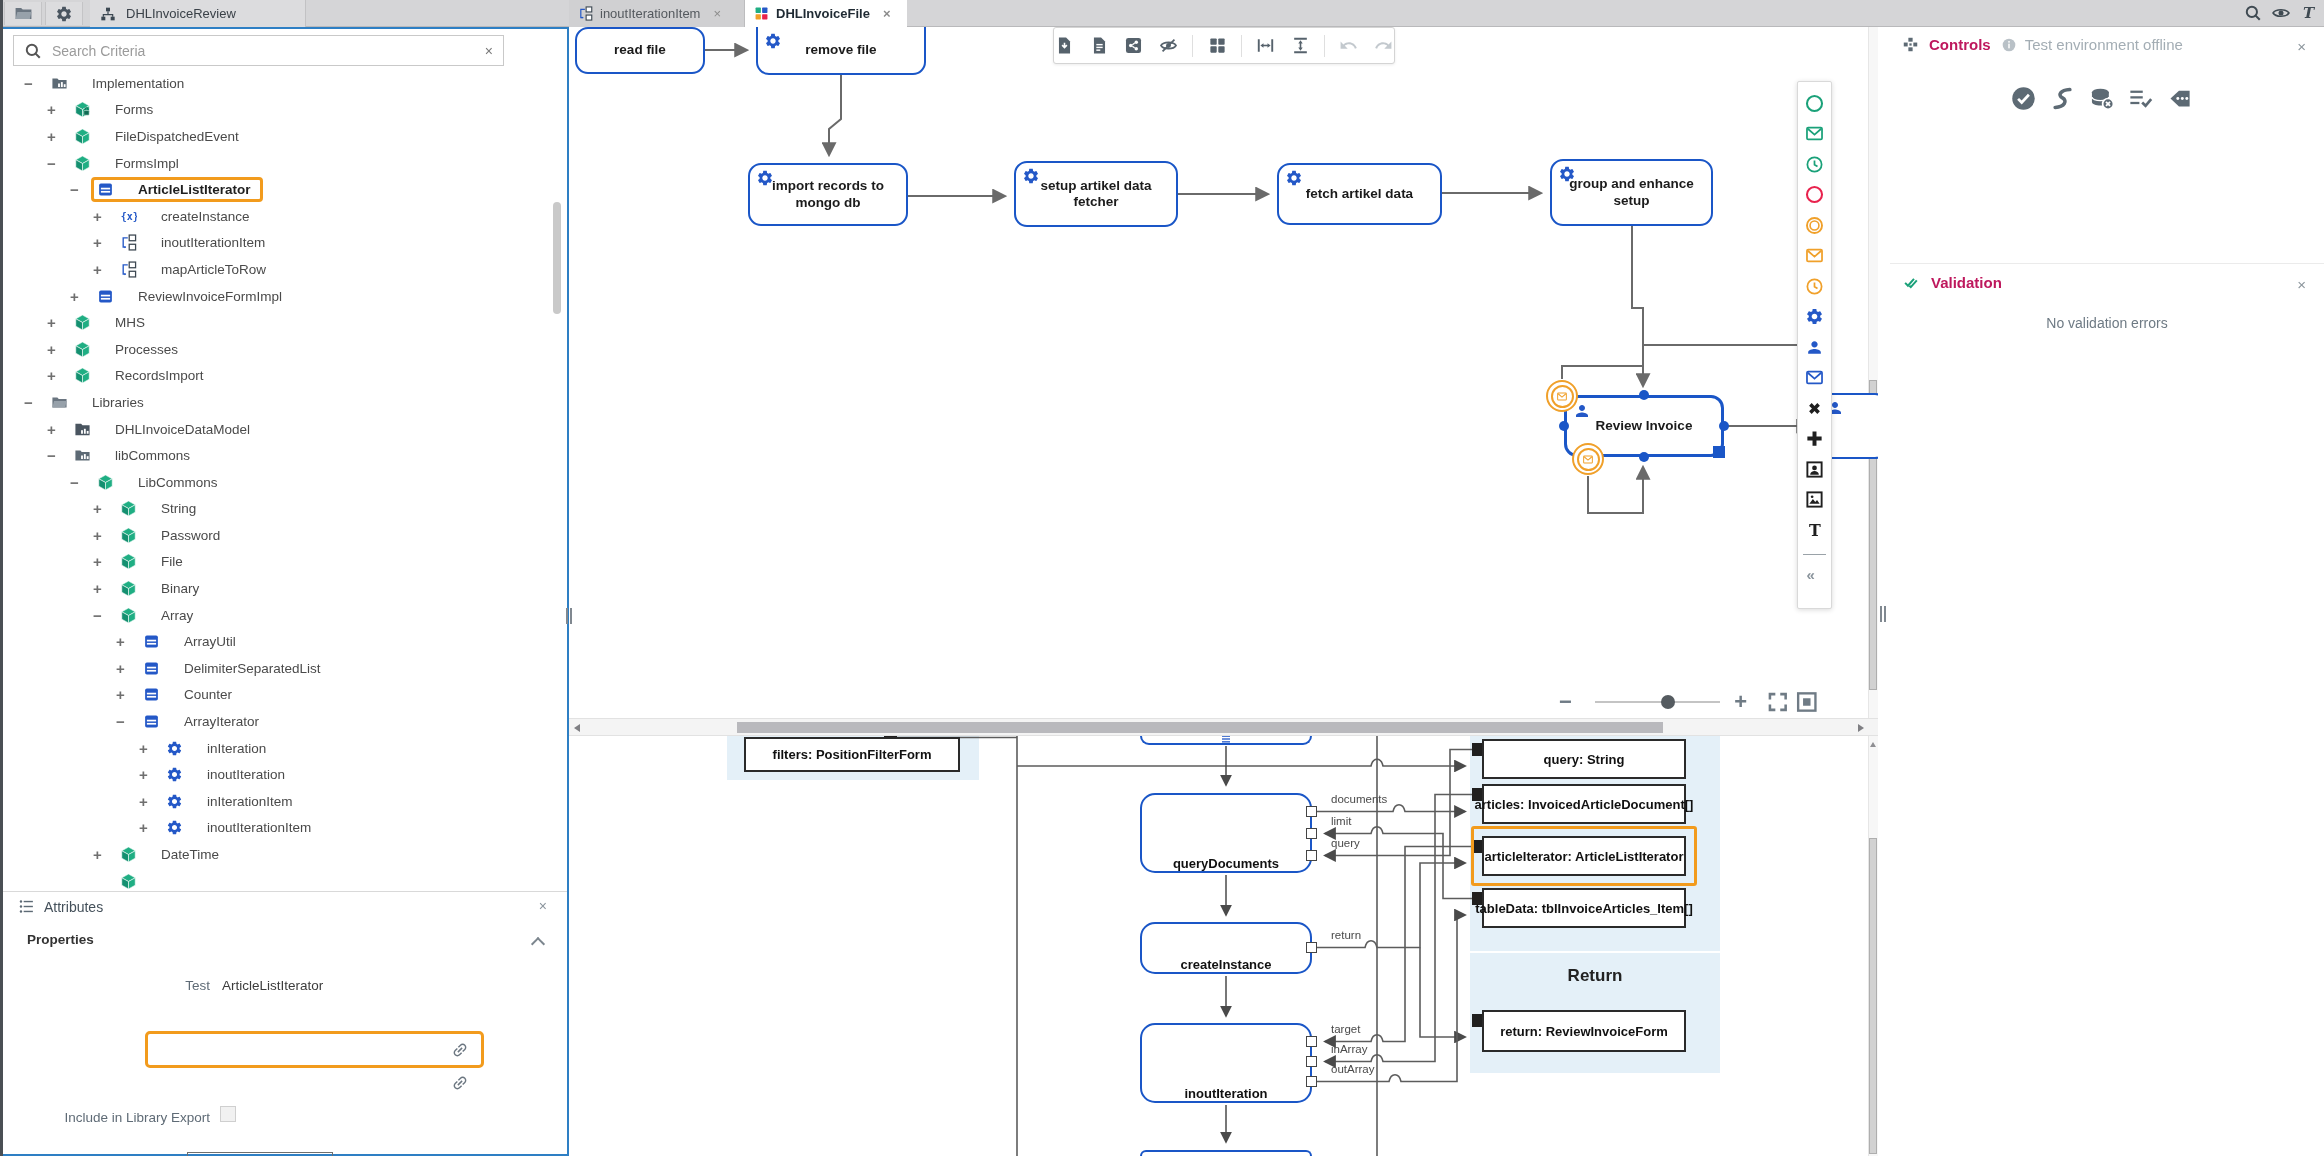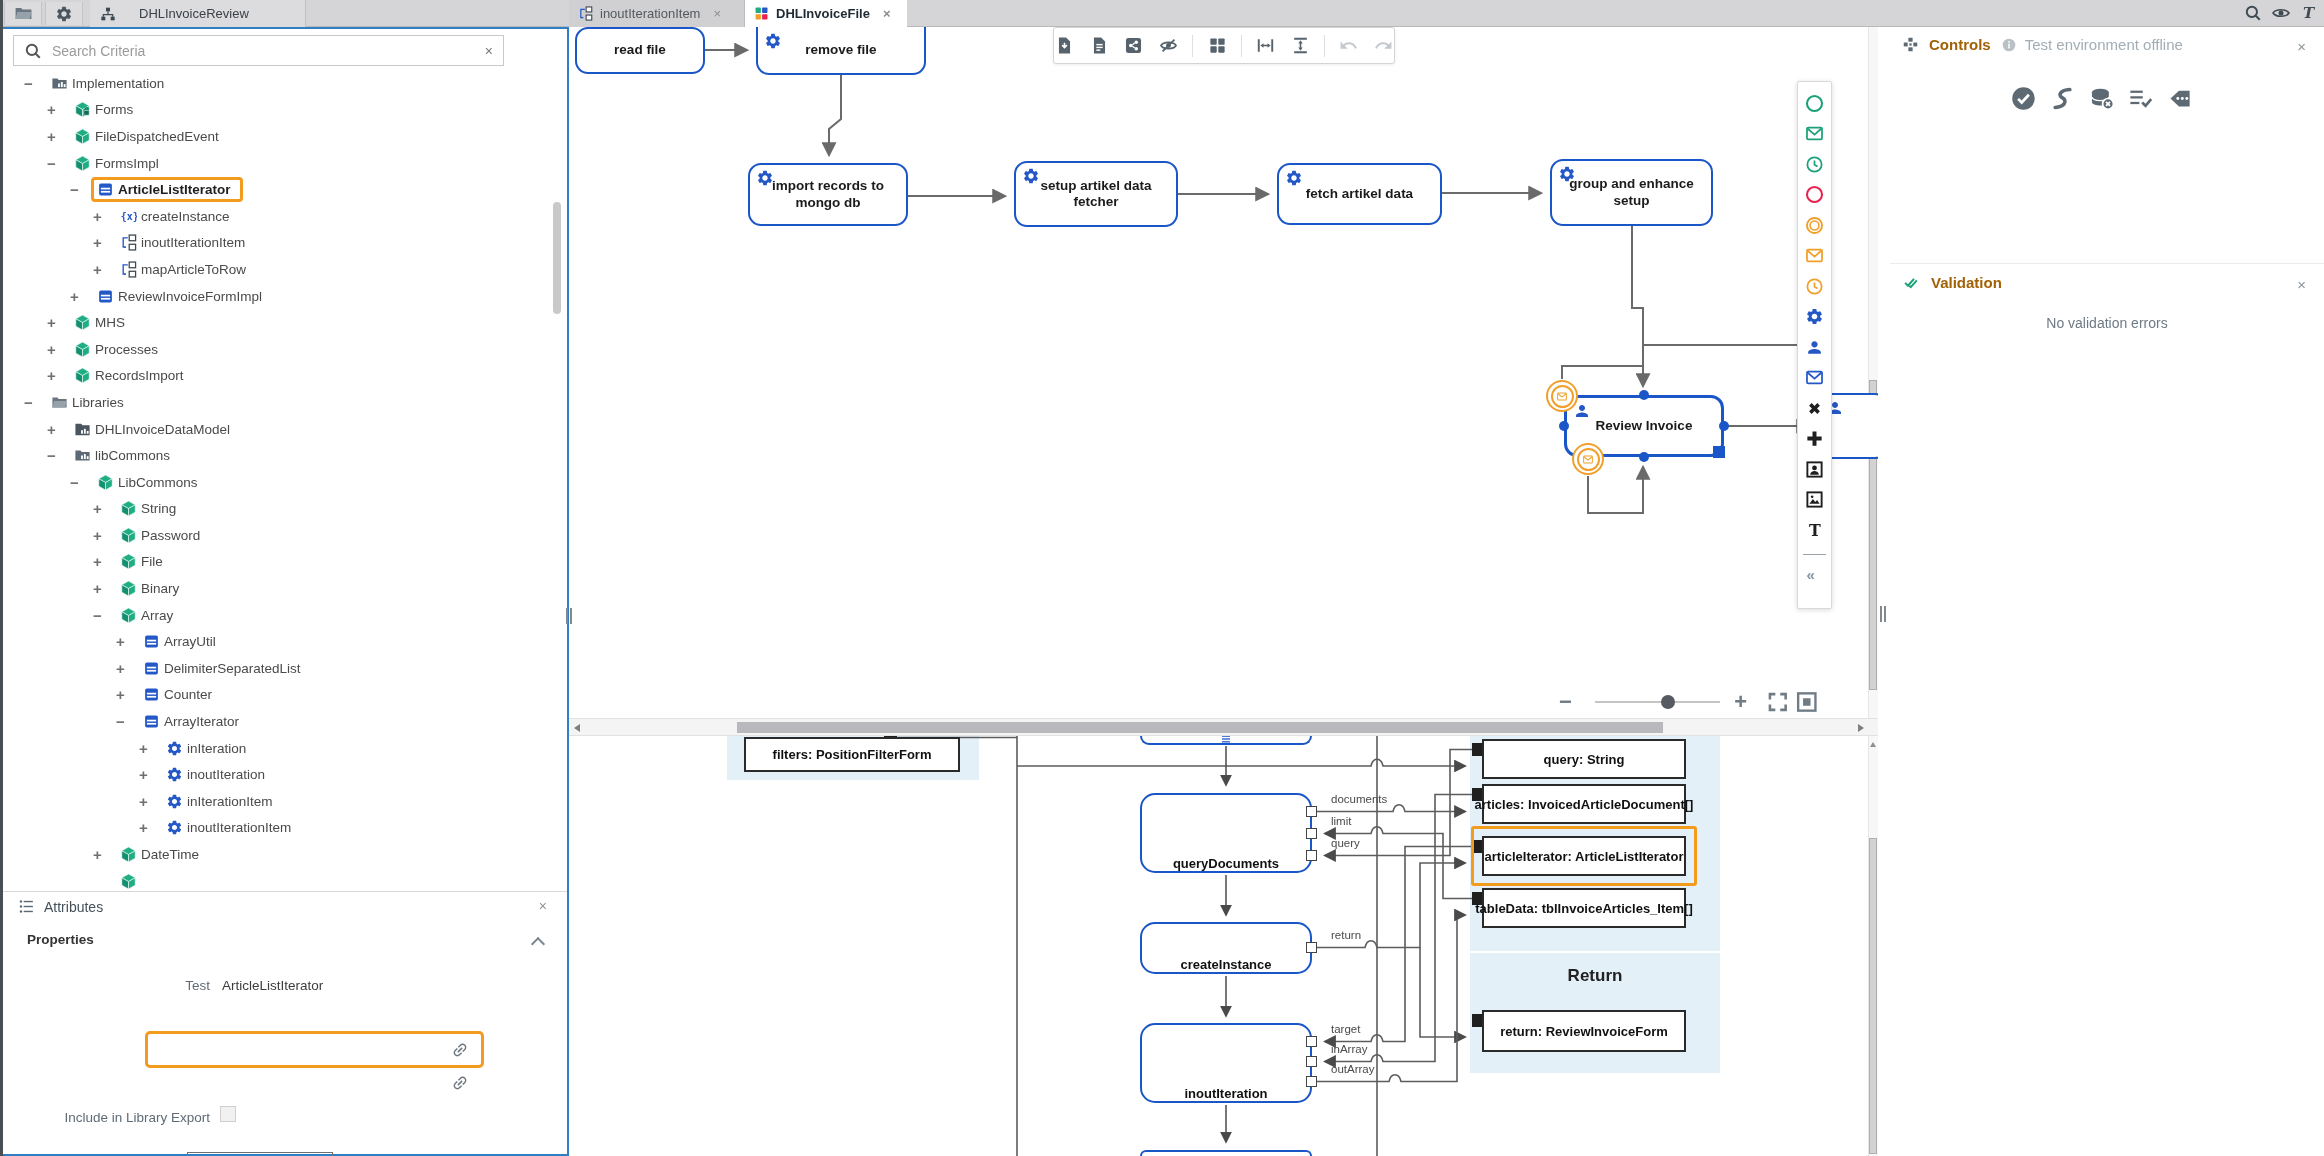--- a/index.html
+++ b/index.html
@@ -4,40 +4,40 @@
 <style>
   *{box-sizing:border-box;margin:0;padding:0}
   html,body{width:2324px;height:1156px;overflow:hidden}
   body{font-family:"Liberation Sans",sans-serif;background:#fff;position:relative}
   #app{position:absolute;inset:0;width:2324px;height:1156px;background:#fff}
   svg.ic{display:inline-block;vertical-align:middle}
 
   
   .topbar{position:absolute;left:0;top:0;width:2324px;height:27px;background:#d5d5d7;border-bottom:1px solid #b9b9bb}
   .tbtn{position:absolute;top:2px;height:23px;width:38px;background:#dcdcde;border-left:1px solid #c4c4c6;border-right:1px solid #c4c4c6;display:flex;align-items:center;justify-content:center}
-  .ptab{position:absolute;left:90px;top:0;height:27px;width:216px;background:#dcdcde;border-right:1px solid #c2c2c4;display:flex;align-items:center;gap:23px;padding:0 10px;font-size:13px;color:#3a4148}
+  .ptab{position:absolute;left:90px;top:0;height:27px;width:216px;background:#dcdcde;border-right:1px solid #c2c2c4;display:flex;align-items:center;gap:10px;padding:0 10px;font-size:13px;color:#3a4148}
   .edge-left{position:absolute;left:0;top:0;width:3px;height:1156px;background:#4a4f54;z-index:40}
   .tr-icons{position:absolute;right:6px;top:3px;display:flex;gap:9px;align-items:center;color:#3f4a52}
 
   
   .etab{position:absolute;top:0;height:27px;display:flex;align-items:center;gap:7px;padding:0 9px;font-size:13px}
   .etab .x{margin-left:6px;color:#8b8b8b;font-size:13px}
   .etab1{left:569px;width:176px;background:#d0d0d2;border-right:1px solid #bcbcbe;color:#54595e}
   .etab2{left:745px;width:162px;background:#ffffff;color:#1f2a33;font-weight:bold}
 
   
   .leftcol{position:absolute;left:0;top:27px;width:569px;height:1129px;background:#fff;border:2px solid #2e7fc4;z-index:5}
   .searchbox{position:absolute;left:11px;top:6px;width:491px;height:31px;border:1px solid #c9c9c9;background:#fff;display:flex;align-items:center;padding:0 10px;gap:10px}
   .searchbox input{border:none;outline:none;flex:1;font-size:14px;color:#444;font-family:"Liberation Sans",sans-serif}
   .searchbox input::placeholder{color:#9b9b9b}
   .sclear{color:#777;font-size:14px}
   .treewrap{position:absolute;left:0;top:41px;width:560px;height:820px;overflow:hidden}
   .trow{display:flex;align-items:center;height:26.6px;padding-left:calc(22px + var(--lv,0)*23px);cursor:default}
   .ttog{width:21px;color:#6f6f6f;font-size:15px;font-weight:bold;text-align:left}
-  .tbox{display:flex;align-items:center;gap:4px;padding:1px 9px 1px 3px;border:3px solid transparent;border-radius:4px}
+  .tbox{display:flex;align-items:center;gap:24px;padding:1px 9px 1px 3px;border:3px solid transparent;border-radius:4px}
   .ticon{width:17px;height:17px;color:#2458c7;flex:0 0 auto}
   .tlabel{font-size:13.5px;color:#4a4a4a;white-space:nowrap}
   .hl .tbox{border-color:#f29b1d}
   .hl .tlabel{font-weight:bold;color:#1f1f1f}
   .tree-scroll{position:absolute;right:6px;top:173px;width:8px;height:112px;background:#c9c9c9;border-radius:4px}
 
   
   .attr-div{position:absolute;left:0;top:862px;width:565px;border-top:1px solid #d9d9d9}
   .attr-head{position:absolute;left:16px;top:869px;display:flex;align-items:center;gap:9px;color:#44505a;font-size:14px}
   .attr-close{position:absolute;right:20px;top:869px;color:#8a949c;font-size:14px}
@@ -103,21 +103,21 @@
   .sliver-t{position:absolute;border:2.5px solid #1a56c7;border-bottom:none;border-radius:15px 15px 0 0;background:#fff;z-index:2}
   .orange-box2{position:absolute;border:3px solid #f29b1d;border-radius:3px;z-index:4}
 
   
   .grip{position:absolute;width:8px;height:16px;display:flex;gap:2px;z-index:30}
   .grip i{width:2px;height:16px;background:#808890}
 
   
   .rightcol{position:absolute;left:1890px;top:27px;width:434px;height:1129px;background:#fff}
   .rp-head{position:absolute;display:flex;align-items:center;gap:10px}
-  .rp-title{font-size:15px;font-weight:bold;color:#a16207}
+  .rp-title{font-size:15px;font-weight:bold;color:#be185d}
   .rp-status{font-size:15px;color:#a3adb4;display:flex;align-items:center;gap:8px}
   .rp-close{position:absolute;right:18px;color:#8b959c;font-size:15px}
   .ctl-row{position:absolute;left:120px;top:58px;display:flex;gap:12px;color:#5d6a74}
   .ctl-row svg{width:27px;height:27px}
   .rp-div{position:absolute;left:0;top:236px;width:434px;border-top:1px solid #ebebeb}
   .noval{position:absolute;left:0;top:288px;width:434px;text-align:center;font-size:14px;color:#6e7a84}
 </style>
 </head>
 <body>
 

